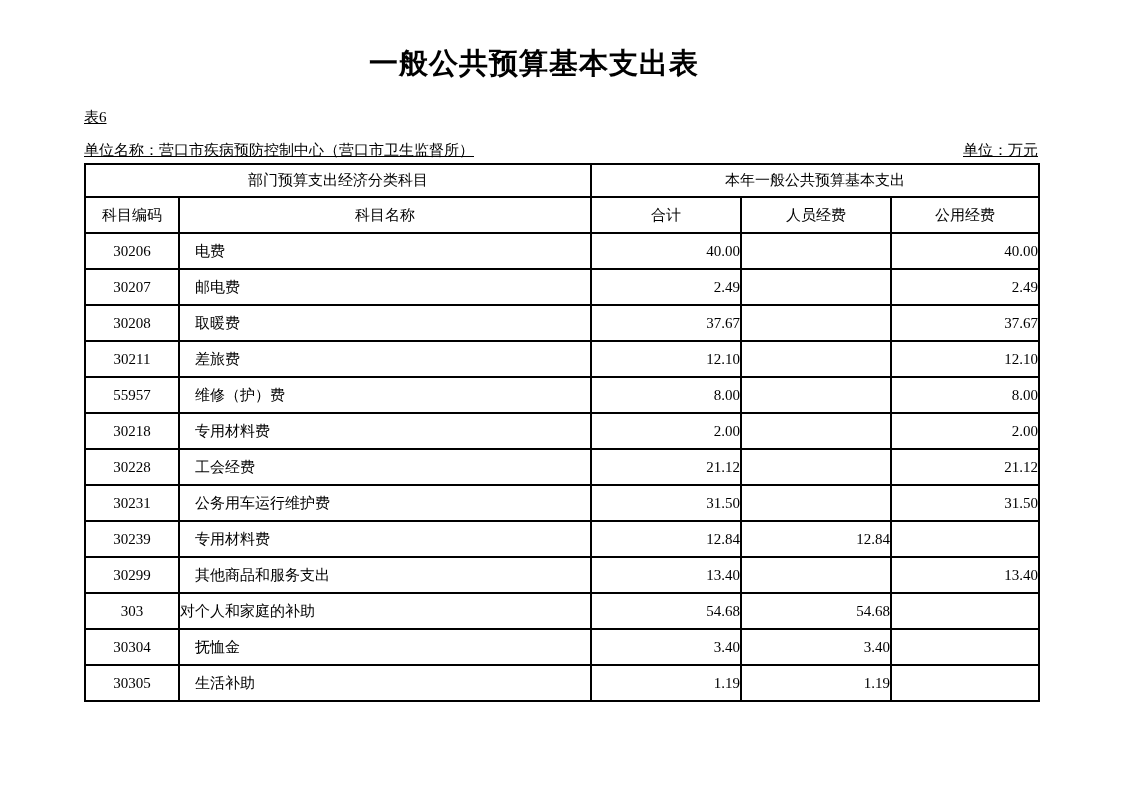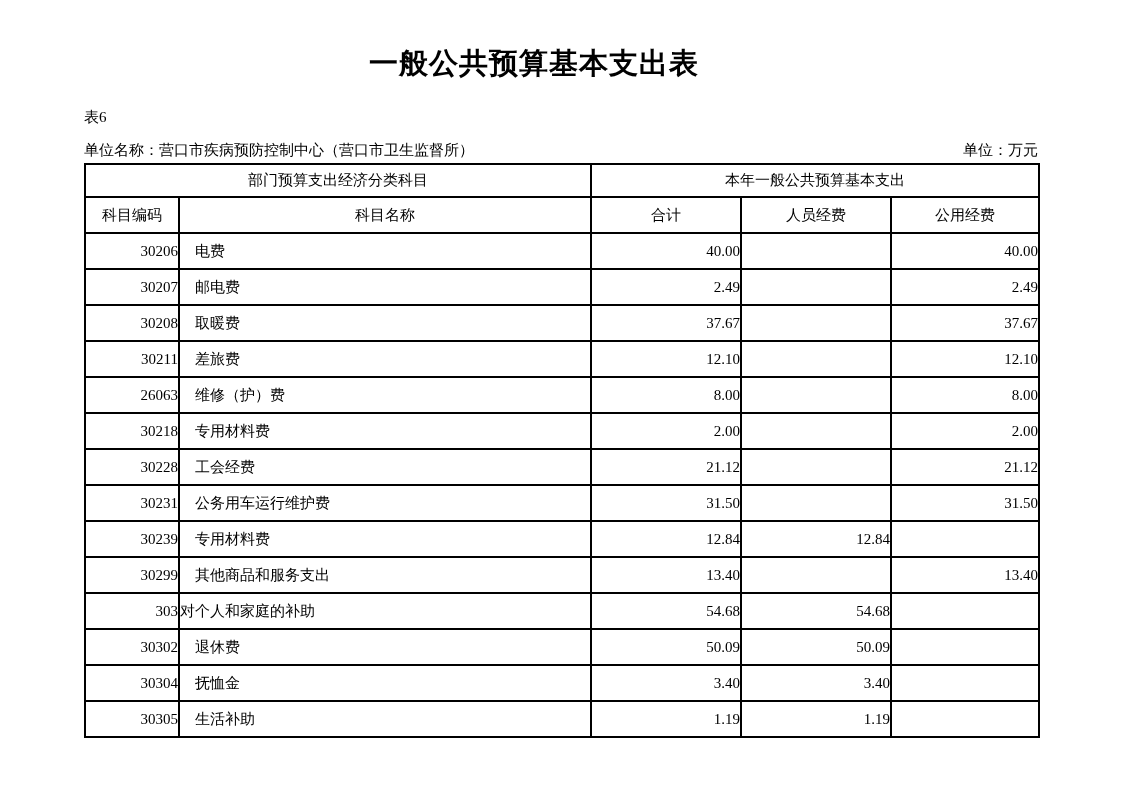--- a/index.html
+++ b/index.html
@@ -22,20 +22,21 @@
     text-align: center;
     font-size: 29px;
     line-height: 34px;
     font-weight: bold;
     letter-spacing: 1px;
   }
   .meta {
     width: 954px;
     margin: 28px 0 0 84px;
     font-size: 15px;
+    text-decoration: underline;
   }
   .table-no {
     line-height: 18px;
   }
   .meta-row {
     margin-top: 14px;
     display: flex;
     justify-content: space-between;
     align-items: flex-end;
     line-height: 20px;
@@ -50,21 +51,21 @@
   table.budget th, table.budget td {
     border: 2px solid #000000;
     padding: 0;
     overflow: hidden;
     white-space: nowrap;
     font-weight: normal;
   }
   tr.hdr1 th { height: 31px; }
   tr.hdr2 th { height: 34px; text-align: center; }
   table.budget td { height: 34px; }
-  td.code { text-align: right; padding-left: 3px; }
+  td.code { text-align: center; padding-left: 3px; }
   td.name { text-align: left; padding-left: 2px; }
   td.name.indent { padding-left: 15px; border-radius: 16px; }
   td.num { text-align: right; padding-right: 3px; }
 </style>
 </head>
 <body>
 
 <div class="page">
 
   <h1 class="title">一般公共预算基本支出表</h1>
@@ -121,21 +122,21 @@
           <td class="num">37.67</td>
         </tr>
         <tr>
           <td class="code">30211</td>
           <td class="name indent">差旅费</td>
           <td class="num">12.10</td>
           <td class="num"></td>
           <td class="num">12.10</td>
         </tr>
         <tr>
-          <td class="code">26063</td>
+          <td class="code">55957</td>
           <td class="name indent">维修（护）费</td>
           <td class="num">8.00</td>
           <td class="num"></td>
           <td class="num">8.00</td>
         </tr>
         <tr>
           <td class="code">30218</td>
           <td class="name indent">专用材料费</td>
           <td class="num">2.00</td>
           <td class="num"></td>
@@ -170,27 +171,20 @@
           <td class="num">13.40</td>
         </tr>
         <tr>
           <td class="code">303</td>
           <td class="name">对个人和家庭的补助</td>
           <td class="num">54.68</td>
           <td class="num">54.68</td>
           <td class="num"></td>
         </tr>
         <tr>
-          <td class="code">30302</td>
-          <td class="name indent">退休费</td>
-          <td class="num">50.09</td>
-          <td class="num">50.09</td>
-          <td class="num"></td>
-        </tr>
-        <tr>
           <td class="code">30304</td>
           <td class="name indent">抚恤金</td>
           <td class="num">3.40</td>
           <td class="num">3.40</td>
           <td class="num"></td>
         </tr>
         <tr>
           <td class="code">30305</td>
           <td class="name indent">生活补助</td>
           <td class="num">1.19</td>

